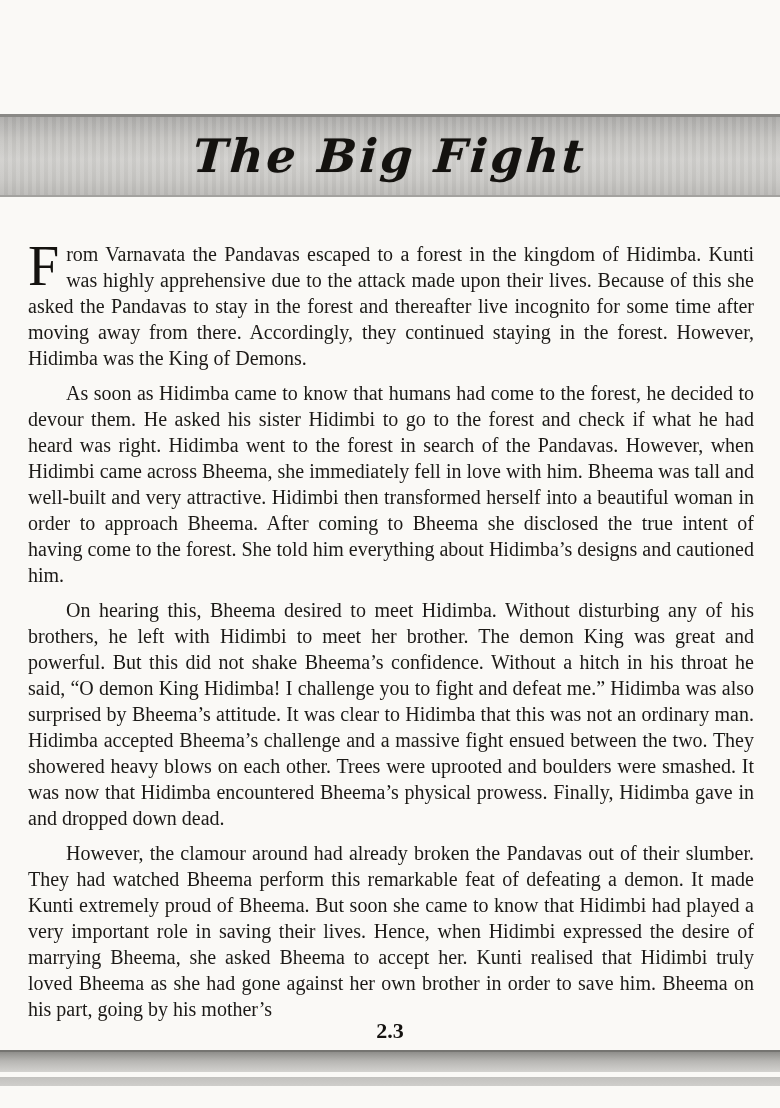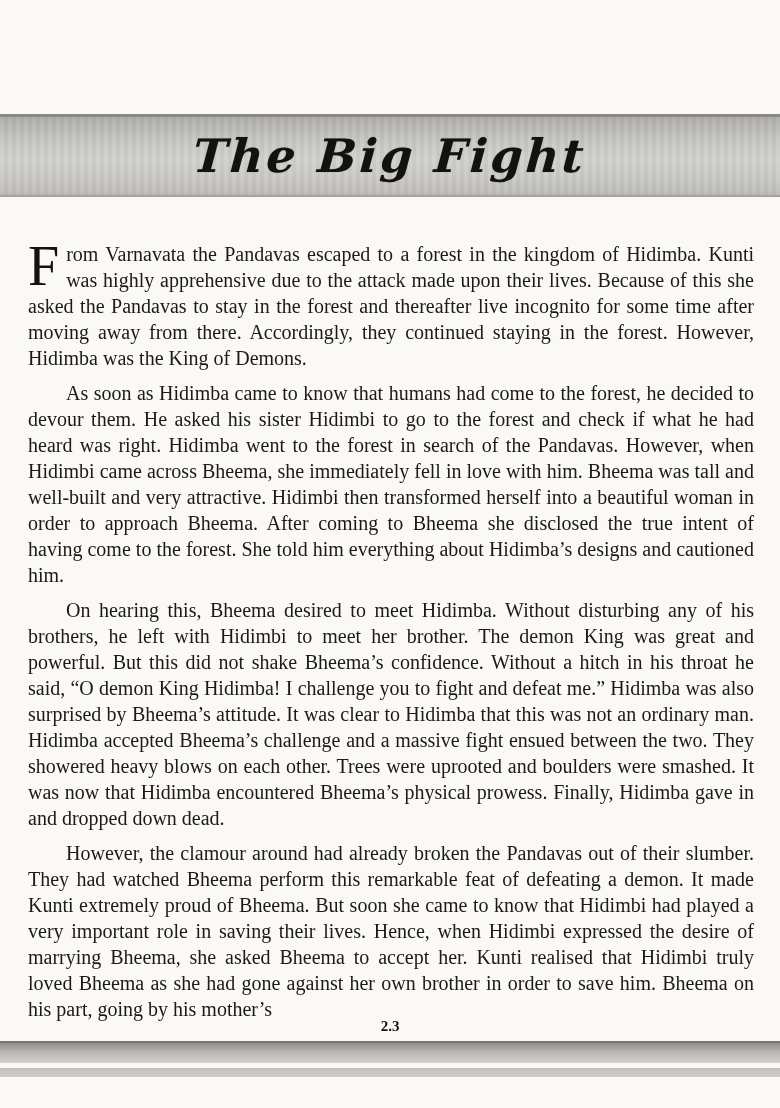--- a/index.html
+++ b/index.html
@@ -74,21 +74,21 @@
   .footer {
     position: absolute;
     left: 0;
     right: 0;
     bottom: 0;
     height: 90px;
   }
   .page-number {
     text-align: center;
     font-weight: bold;
-    font-size: 15px;
+    font-size: 22px;
     color: #14120f;
     margin-bottom: 6px;
   }
   .rule {
     width: 100%;
   }
   .rule.band {
     height: 20px;
     background: linear-gradient(180deg, #8f8e8b 0%, #b7b6b3 45%, #d3d2cf 100%);
     border-top: 2px solid #757471;

